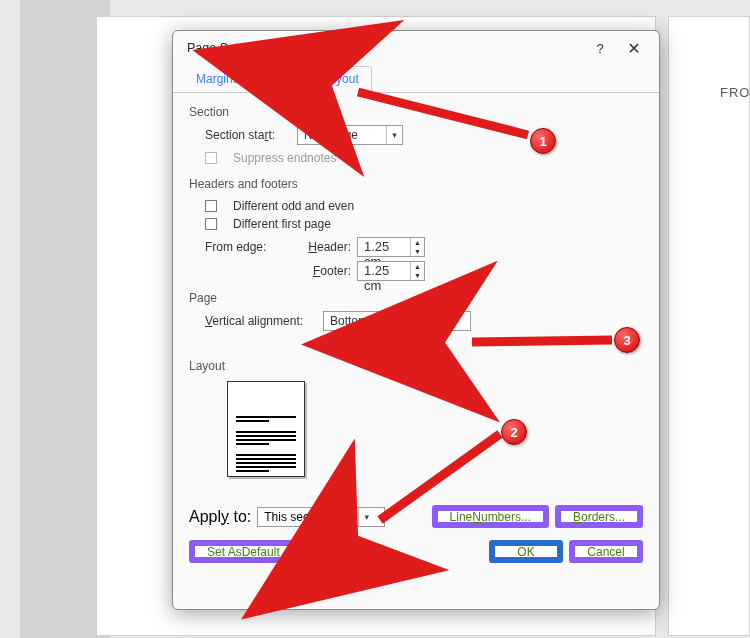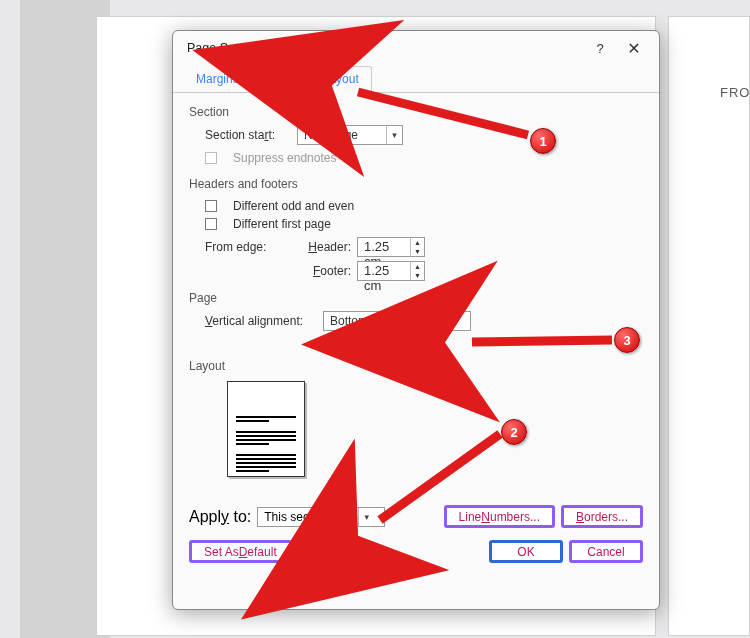--- a/index.html
+++ b/index.html
@@ -42,21 +42,21 @@
   .check { display:inline-flex; align-items:center; gap:16px; margin:2px 0; }
   .check .box { width:12px; height:12px; border:1px solid #777; background:#fff; }
   .check.disabled { color:#9a9a9a; }
   .check.disabled .box { border-color:#bbb; }
 
   .preview-box { margin:8px 0 0 38px; width:78px; height:96px; background:#fff; border:1px solid #333; box-shadow:2px 2px 0 #bbb; padding:6px 8px 4px; display:flex; flex-direction:column; justify-content:flex-end; gap:2px;}
   .preview-box .ln { height:2px; background:#000; }
   .preview-box .ln.mid { width:55%; }
   .preview-box .sp { height:5px; }
 
-  .btn { display:inline-flex; align-items:center; justify-content:center; background:#fff; border:3px solid #8b5cf6; border-radius:3px; height:23px; padding:0 12px; font-size:12px; color:#be185d; }
+  .btn { display:inline-flex; align-items:center; justify-content:center; background:#fff; border:6px solid #8b5cf6; border-radius:3px; height:23px; padding:0 12px; font-size:12px; color:#4d7c0f; }
   .btn.primary { border-color:#2a6bd1; }
 
   .footer-row { display:flex; align-items:center; gap:6px; padding:0 16px; margin-top:18px; }
   .footer-row .spacer { flex:1; }
 
   .btnbar { display:flex; align-items:flex-start; padding:12px 16px 14px; gap:6px; }
   .btnbar .spacer { flex:1; }
   .u { text-decoration:underline; }
 
   .callout { position:absolute; width:26px; height:26px; border-radius:50%; background:radial-gradient(circle at 35% 30%, #ff6a6a, #d20000); border:1.5px solid #8a0000; color:#fff; font-size:13px; font-weight:600; display:flex; align-items:center; justify-content:center; box-shadow:1px 1px 3px rgba(0,0,0,.4); }

